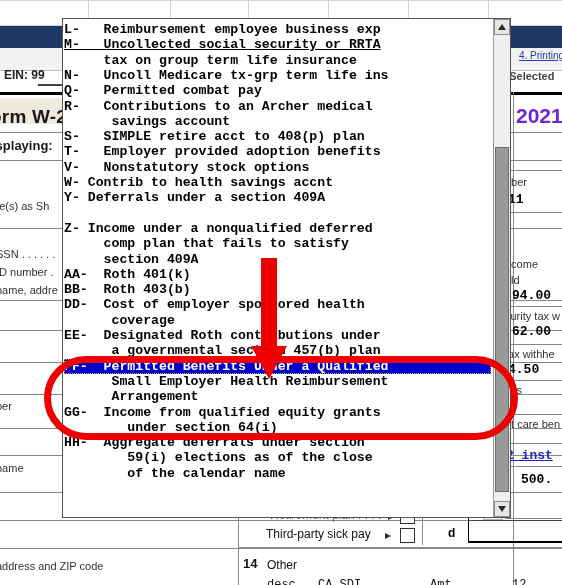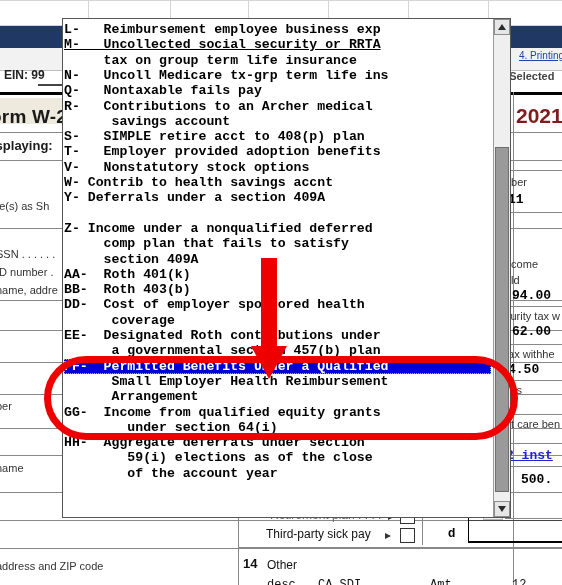--- a/index.html
+++ b/index.html
@@ -23,21 +23,21 @@
   .link-print{position:absolute;left:519px;top:50px;font-size:10px;color:#2244aa;text-decoration:underline;white-space:nowrap;}
 
   .ein-row{position:absolute;left:4px;top:68px;font-size:12px;color:#222;font-weight:bold;white-space:nowrap;}
   .ein-under{position:absolute;left:38px;top:84px;width:54px;height:2px;background:#444;}
   .sel-row{position:absolute;left:500px;top:70px;font-size:11px;color:#444;font-weight:bold;white-space:nowrap;}
 
   .hrule-thick{position:absolute;left:0;width:562px;height:3px;background:#000;}
 
   .wtitle{position:absolute;left:-10px;top:106px;font-size:19px;font-weight:bold;color:#1a1a1a;letter-spacing:.2px;white-space:nowrap;}
   .wtitle-bg{position:absolute;left:0;top:98px;width:120px;height:26px;background:#efeade;}
-  .year{position:absolute;left:516px;top:104px;font-size:21px;font-weight:bold;color:#7f1d1d;white-space:nowrap;}
+  .year{position:absolute;left:516px;top:104px;font-size:21px;font-weight:bold;color:#6d28d9;white-space:nowrap;}
 
   .displaying{position:absolute;left:-8px;top:138px;font-size:13px;font-weight:bold;color:#1a1a1a;white-space:nowrap;}
   .names-as{position:absolute;left:-10px;top:200px;font-size:11px;color:#333;white-space:nowrap;}
 
   .fld-label{position:absolute;font-size:11px;color:#333;white-space:nowrap;}
   .fld-blue{position:absolute;font-size:13px;font-weight:bold;color:#000;font-family:"Liberation Mono", monospace;white-space:nowrap;}
 
   .hline{position:absolute;height:1px;background:#888;}
   .vline{position:absolute;width:1px;background:#888;}
 
@@ -205,21 +205,21 @@
       </div>
   </div>
 </div>
 
 <div id="dropdown">
   <div class="listarea" id="listarea">
       <div class="opt" style="top: 3px;">L-   Reimbursement employee business exp</div>
       <div class="opt" style="top: 18.3px; text-decoration: underline;">M-   Uncollected social security or RRTA</div>
       <div class="opt" style="top: 33.6px;">     tax on group term life insurance</div>
       <div class="opt" style="top: 48.9px;">N-   Uncoll Medicare tx-grp term life ins</div>
-      <div class="opt" style="top: 64.2px;">Q-   Nontaxable fails pay</div>
+      <div class="opt" style="top: 64.2px;">Q-   Permitted combat pay</div>
       <div class="opt" style="top: 79.5px;">R-   Contributions to an Archer medical</div>
       <div class="opt" style="top: 94.8px;">      savings account</div>
       <div class="opt" style="top: 110.1px;">S-   SIMPLE retire acct to 408(p) plan</div>
       <div class="opt" style="top: 125.4px;">T-   Employer provided adoption benefits</div>
       <div class="opt" style="top: 140.7px;">V-   Nonstatutory stock options</div>
       <div class="opt" style="top: 156px;">W- Contrib to health savings accnt</div>
       <div class="opt" style="top: 171.3px;">Y- Deferrals under a section 409A</div>
       <div class="opt" style="top: 201.9px;">Z- Income under a nonqualified deferred</div>
       <div class="opt" style="top: 217.2px;">     comp plan that fails to satisfy</div>
       <div class="opt" style="top: 232.5px;">     section 409A</div>
@@ -229,21 +229,21 @@
       <div class="opt" style="top: 293.7px;">      coverage</div>
       <div class="opt" style="top: 309px;">EE-  Designated Roth contributions under</div>
       <div class="opt" style="top: 324.3px;">      a governmental section 457(b) plan</div>
       <div class="opt sel" style="top: 339.6px;">FF-  Permitted Benefits Under a Qualified</div>
       <div class="opt" style="top: 354.9px;">      Small Employer Health Reimbursement</div>
       <div class="opt" style="top: 370.2px;">      Arrangement</div>
       <div class="opt" style="top: 385.5px;">GG-  Income from qualified equity grants</div>
       <div class="opt" style="top: 400.8px;">        under section 64(i)</div>
       <div class="opt" style="top: 416.1px;">HH-  Aggregate deferrals under section</div>
       <div class="opt" style="top: 431.4px;">        59(i) elections as of the close</div>
-      <div class="opt" style="top: 446.7px;">        of the account year</div>
+      <div class="opt" style="top: 446.7px;">        of the calendar name</div>
     </div>
 
   <div class="dd-scroll">
     <div class="dd-arrow up">
         <div class="sv up"></div>
       </div>
     <div class="dd-thumb"></div>
     <div class="dd-arrow dn">
         <div class="sv dn"></div>
       </div>

